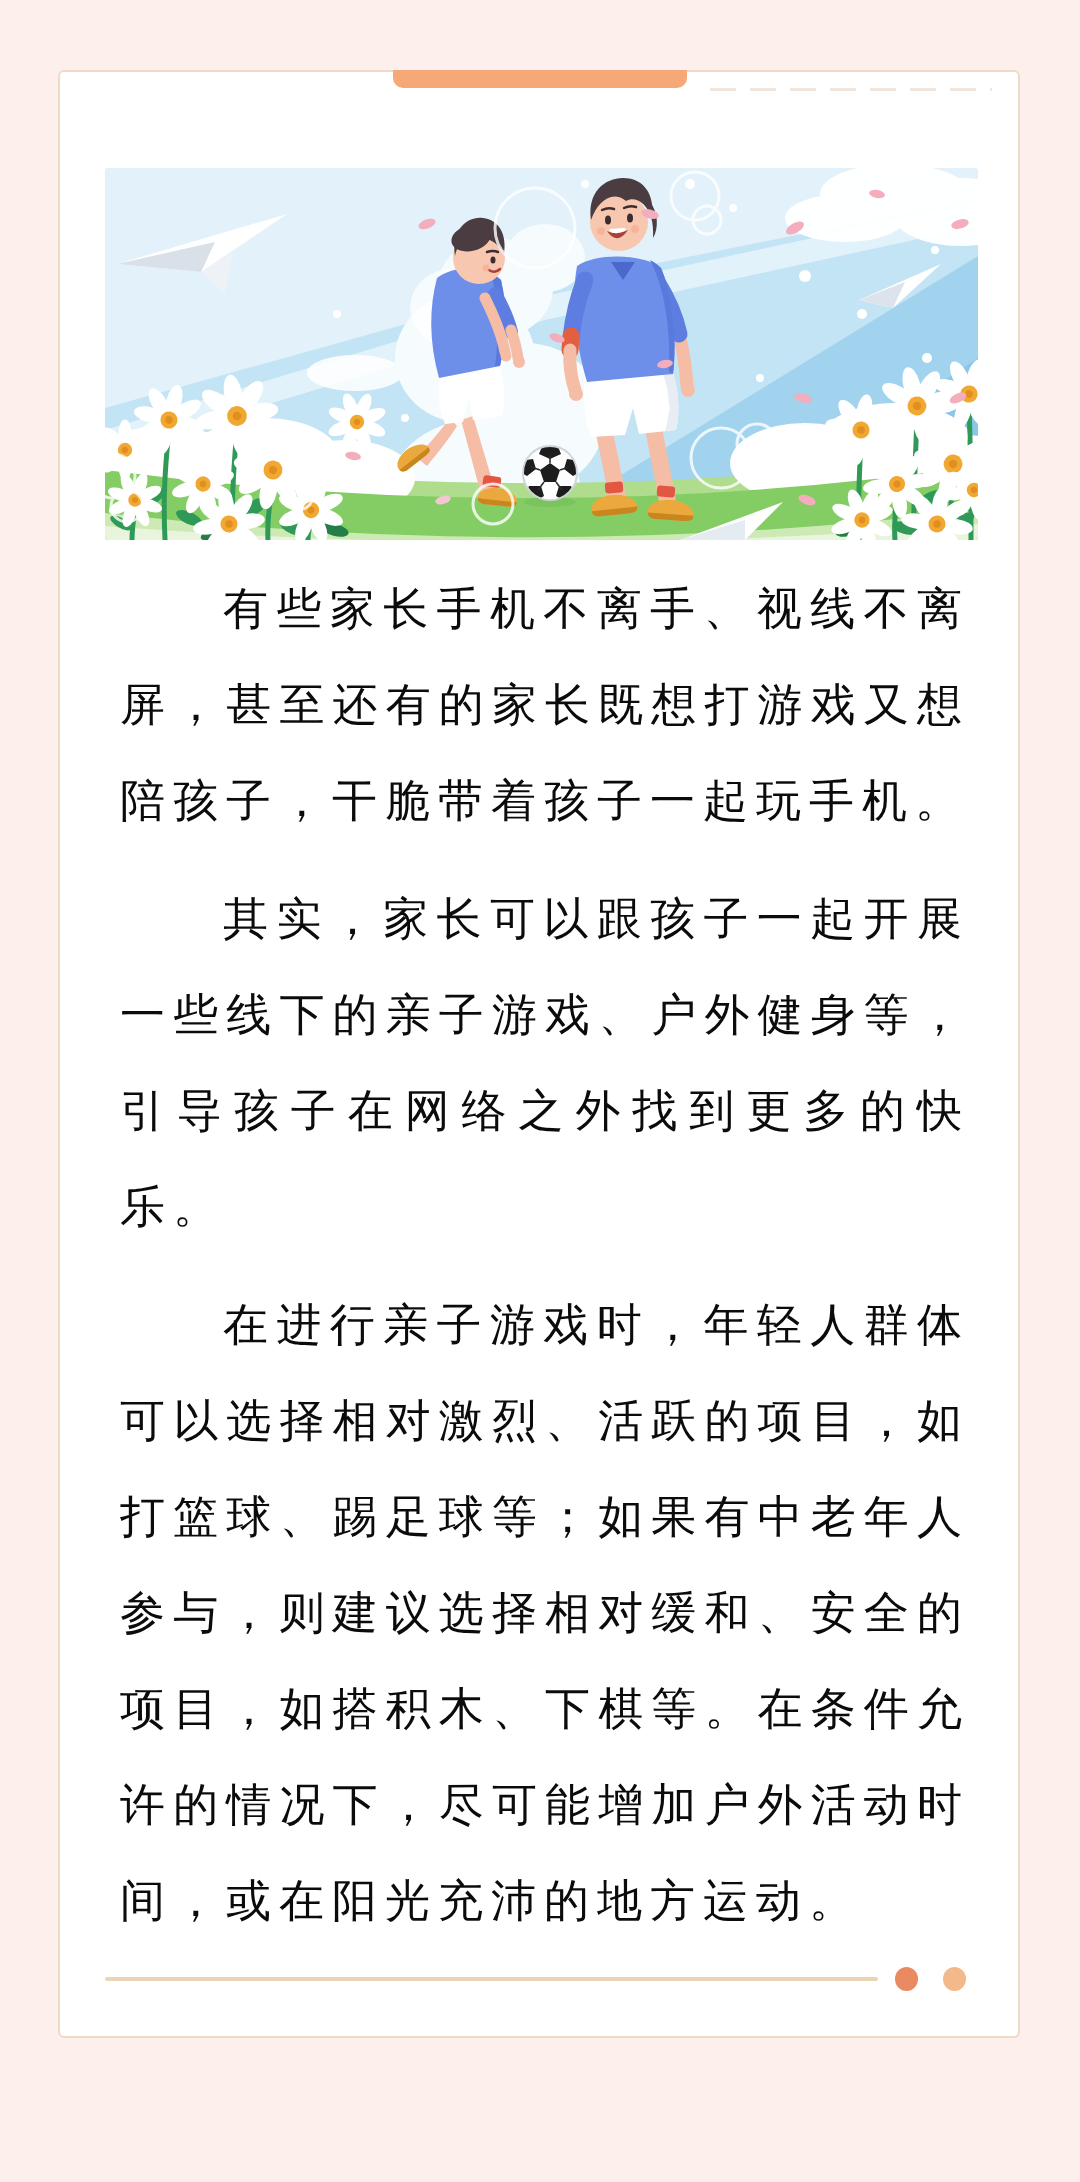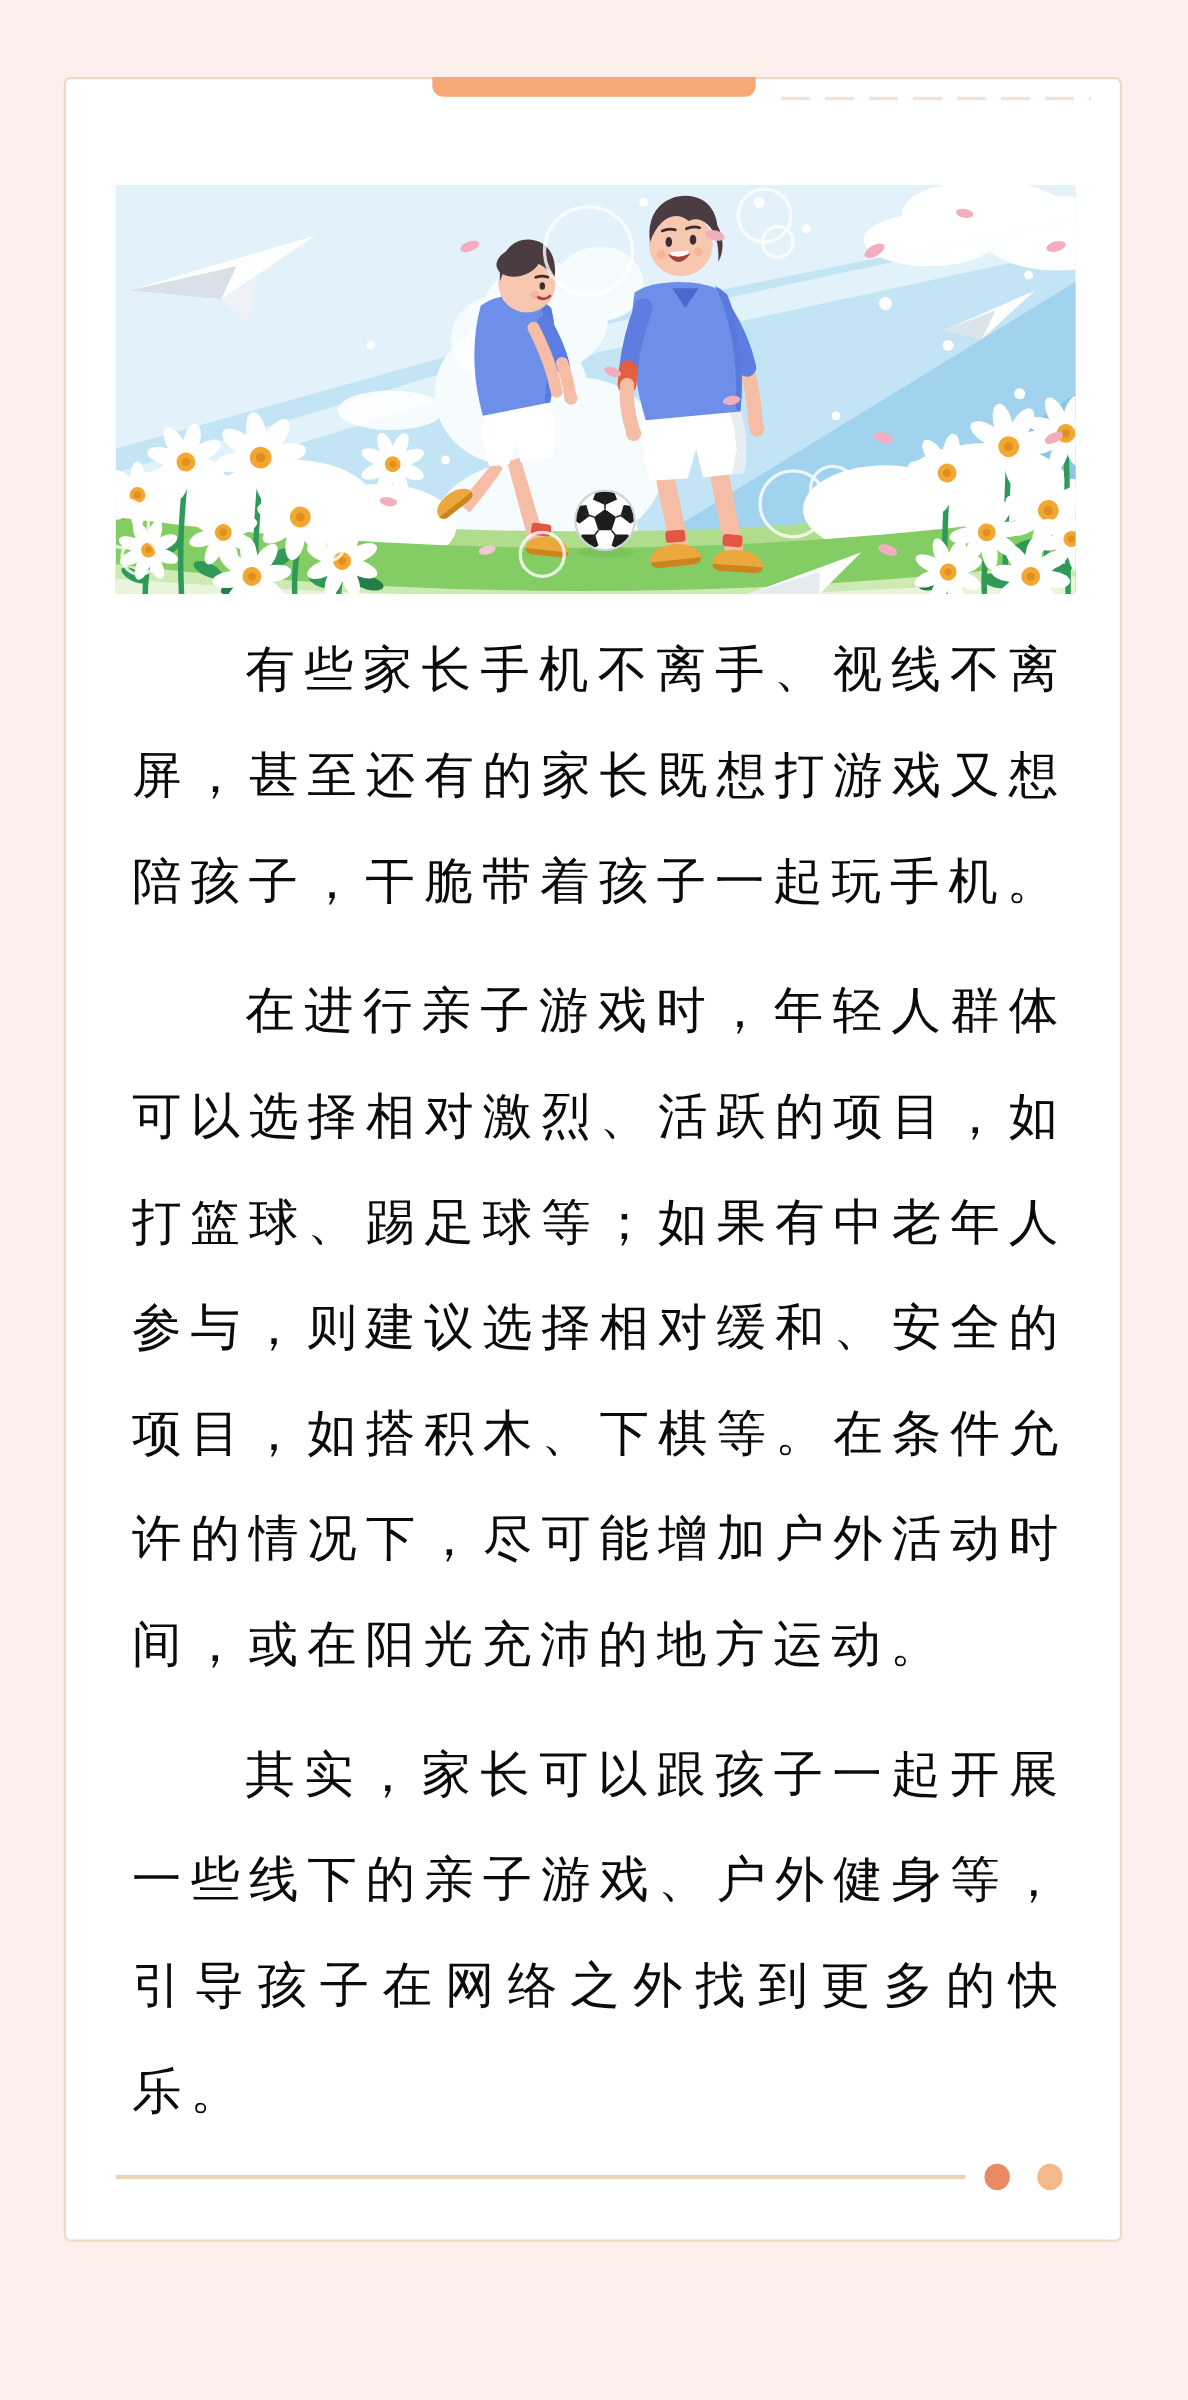--- a/index.html
+++ b/index.html
@@ -330,22 +330,22 @@
         <circle cx="22" cy="338" r="16"></circle>
         <circle cx="8" cy="308" r="22"></circle>
         <circle cx="196" cy="330" r="11"></circle>
         <circle cx="388" cy="336" r="20"></circle>
       </g>
     </svg>
   </div>
 
   <div class="article">
     <p>有些家长手机不离手、视线不离屏，甚至还有的家长既想打游戏又想陪孩子，干脆带着孩子一起玩手机。</p>
+    <p>其实，家长可以跟孩子一起开展一些线下的亲子游戏、户外健身等，引导孩子在网络之外找到更多的快乐。</p>
     <p>在进行亲子游戏时，年轻人群体可以选择相对激烈、活跃的项目，如打篮球、踢足球等；如果有中老年人参与，则建议选择相对缓和、安全的项目，如搭积木、下棋等。在条件允许的情况下，尽可能增加户外活动时间，或在阳光充沛的地方运动。</p>
-    <p>其实，家长可以跟孩子一起开展一些线下的亲子游戏、户外健身等，引导孩子在网络之外找到更多的快乐。</p>
   </div>
 
   <div class="footer-row">
     <div class="divider-line"></div>
     <span class="dot dot-1"></span>
     <span class="dot dot-2"></span>
   </div>
 </div>
 
 </body></html>

